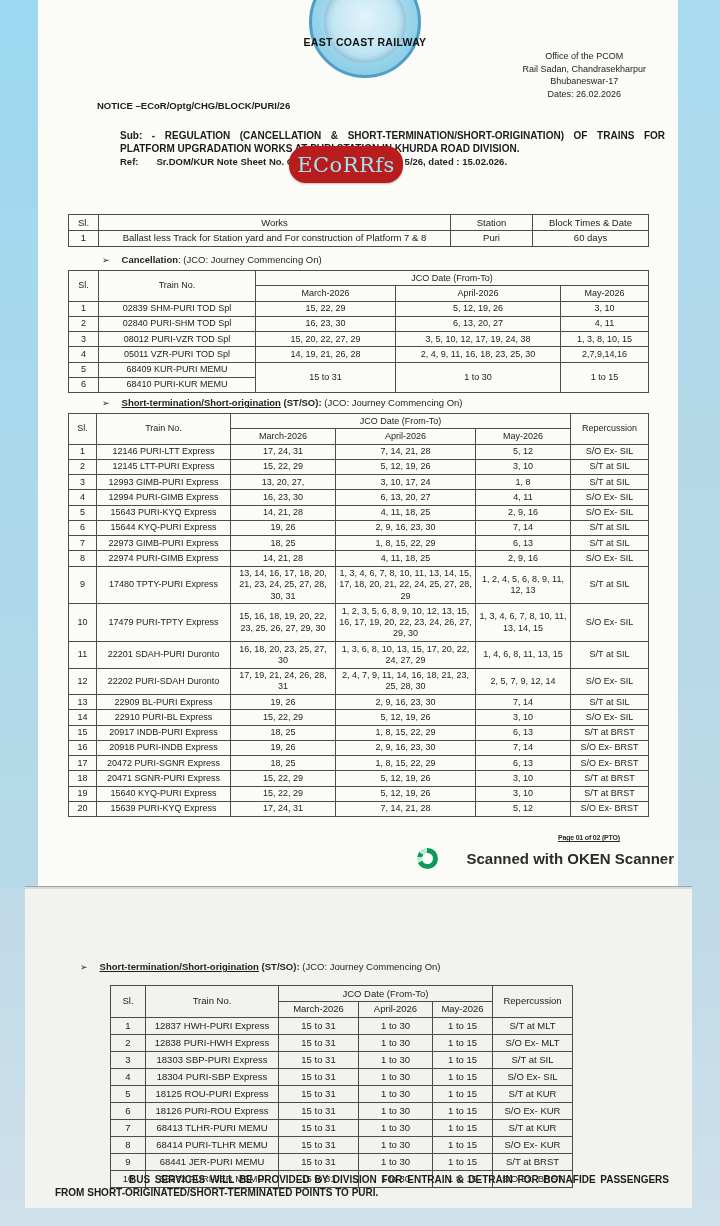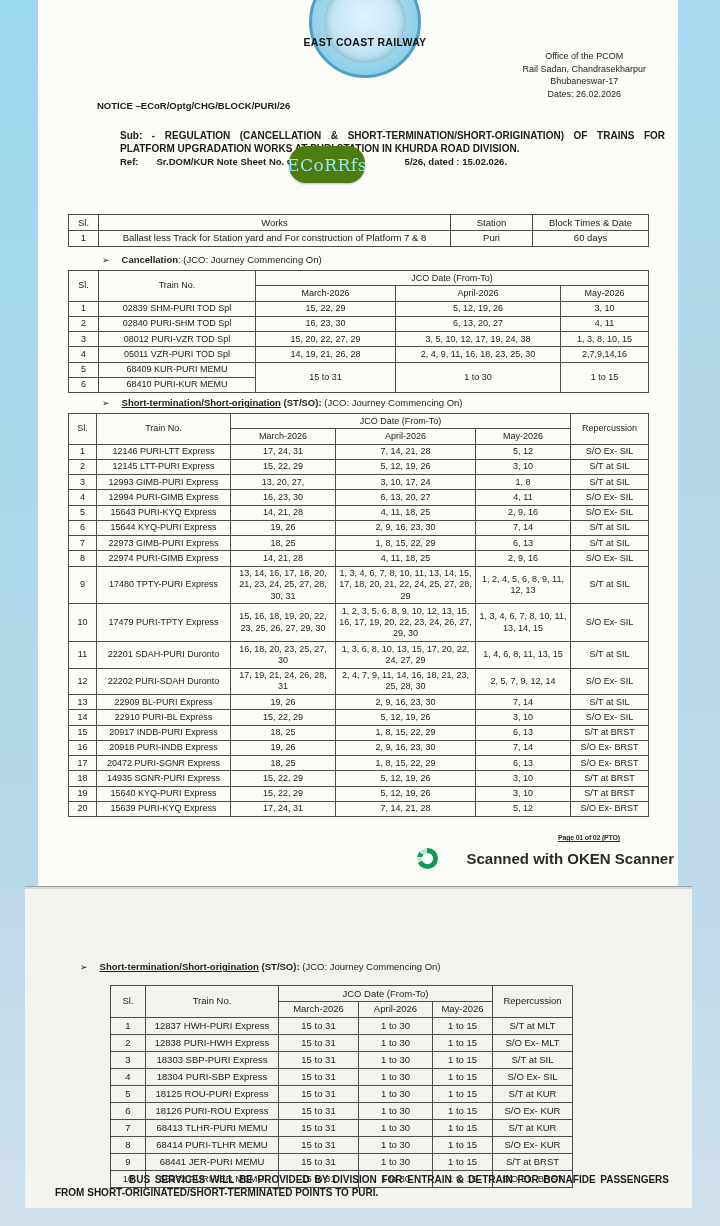--- a/index.html
+++ b/index.html
@@ -21,23 +21,23 @@
     background:rgba(255,255,255,.3);box-shadow:inset 0 0 8px rgba(30,90,120,.45);}
   .logo-text{position:absolute;left:232px;top:36px;width:190px;text-align:center;
     font-size:10.5px;font-weight:700;letter-spacing:.3px;color:#101010;}
   .office{position:absolute;right:32px;top:50px;text-align:center;font-size:9px;line-height:12.5px;font-weight:500;color:#242424;}
   .notice{position:absolute;left:59px;top:100px;font-size:9.5px;font-weight:700;color:#1b1b1b;}
   .sub{position:absolute;left:82px;top:113px;width:545px;font-size:10px;font-weight:700;
     text-align:justify;line-height:13px;color:#1b1b1b;margin-top:16px;}
   .ref{position:absolute;left:82px;top:156px;font-size:9.5px;font-weight:600;white-space:nowrap;}
   .ref .gap{display:inline-block;width:18px;}
   .ref .covered{display:inline-block;width:104px;}
-  .badge{position:absolute;left:251px;top:146px;width:76px;height:37px;border-radius:17px;
-    background:#4d7c0f;color:#97e6f0;display:flex;align-items:center;justify-content:center;
-    font-family:"DejaVu Serif", serif;font-size:17px;letter-spacing:.5px;box-shadow:0 1px 2px rgba(0,0,0,.25);}
+  .badge{position:absolute;left:251px;top:146px;width:114px;height:37px;border-radius:17px;
+    background:#b91c1c;color:#97e6f0;display:flex;align-items:center;justify-content:center;
+    font-family:"DejaVu Serif", serif;font-size:21px;letter-spacing:.5px;box-shadow:0 1px 2px rgba(0,0,0,.25);}
   .intro{position:absolute;left:40px;top:180px;width:562px;margin:0;font-size:9.5px;line-height:12px;
     text-indent:68px;text-align:justify;font-weight:500;}
 
   
   .tbl{border-collapse:collapse;table-layout:fixed;position:absolute;color:#1c1c1c;}
   .tbl th,.tbl td{border:1px solid #4c4c4c;text-align:center;vertical-align:middle;
     padding:1.5px 2px;font-weight:400;line-height:1.25;overflow:hidden;}
   .tbl th{font-weight:500;}
   .works{left:30px;top:214px;width:580px;font-size:9.5px;}
   .cancel{left:30px;top:270px;width:580px;font-size:9px;}
@@ -347,21 +347,21 @@
           <tr>
             <td>17</td>
             <td>20472 PURI-SGNR Express</td>
             <td>18, 25</td>
             <td>1, 8, 15, 22, 29</td>
             <td>6, 13</td>
             <td>S/O Ex- BRST</td>
           </tr>
           <tr>
             <td>18</td>
-            <td>14935 SGNR-PURI Express</td>
+            <td>20471 SGNR-PURI Express</td>
             <td>15, 22, 29</td>
             <td>5, 12, 19, 26</td>
             <td>3, 10</td>
             <td>S/T at BRST</td>
           </tr>
           <tr>
             <td>19</td>
             <td>15640 KYQ-PURI Express</td>
             <td>15, 22, 29</td>
             <td>5, 12, 19, 26</td>

